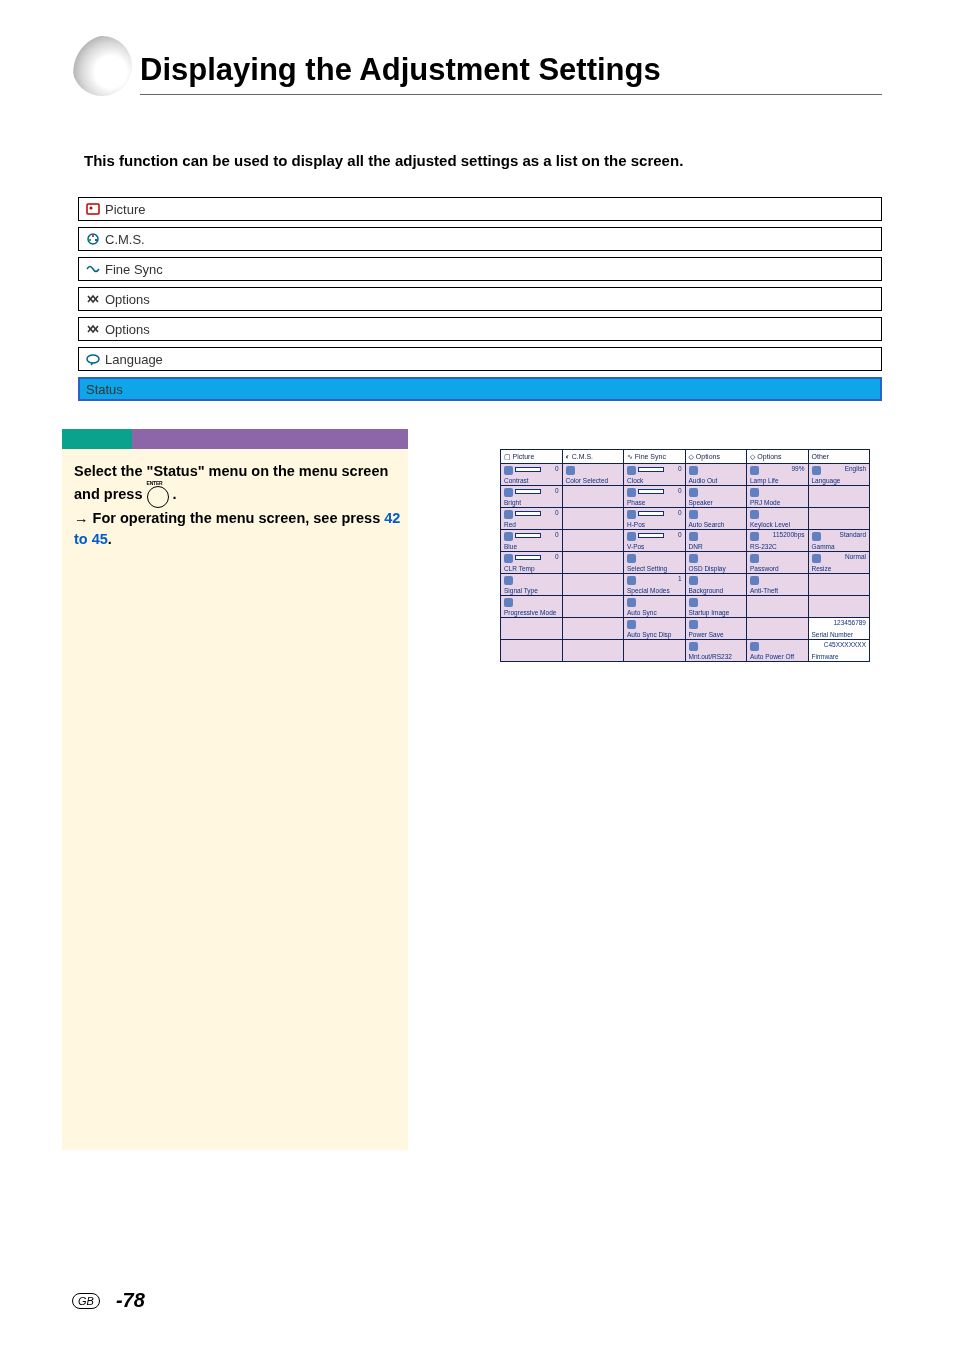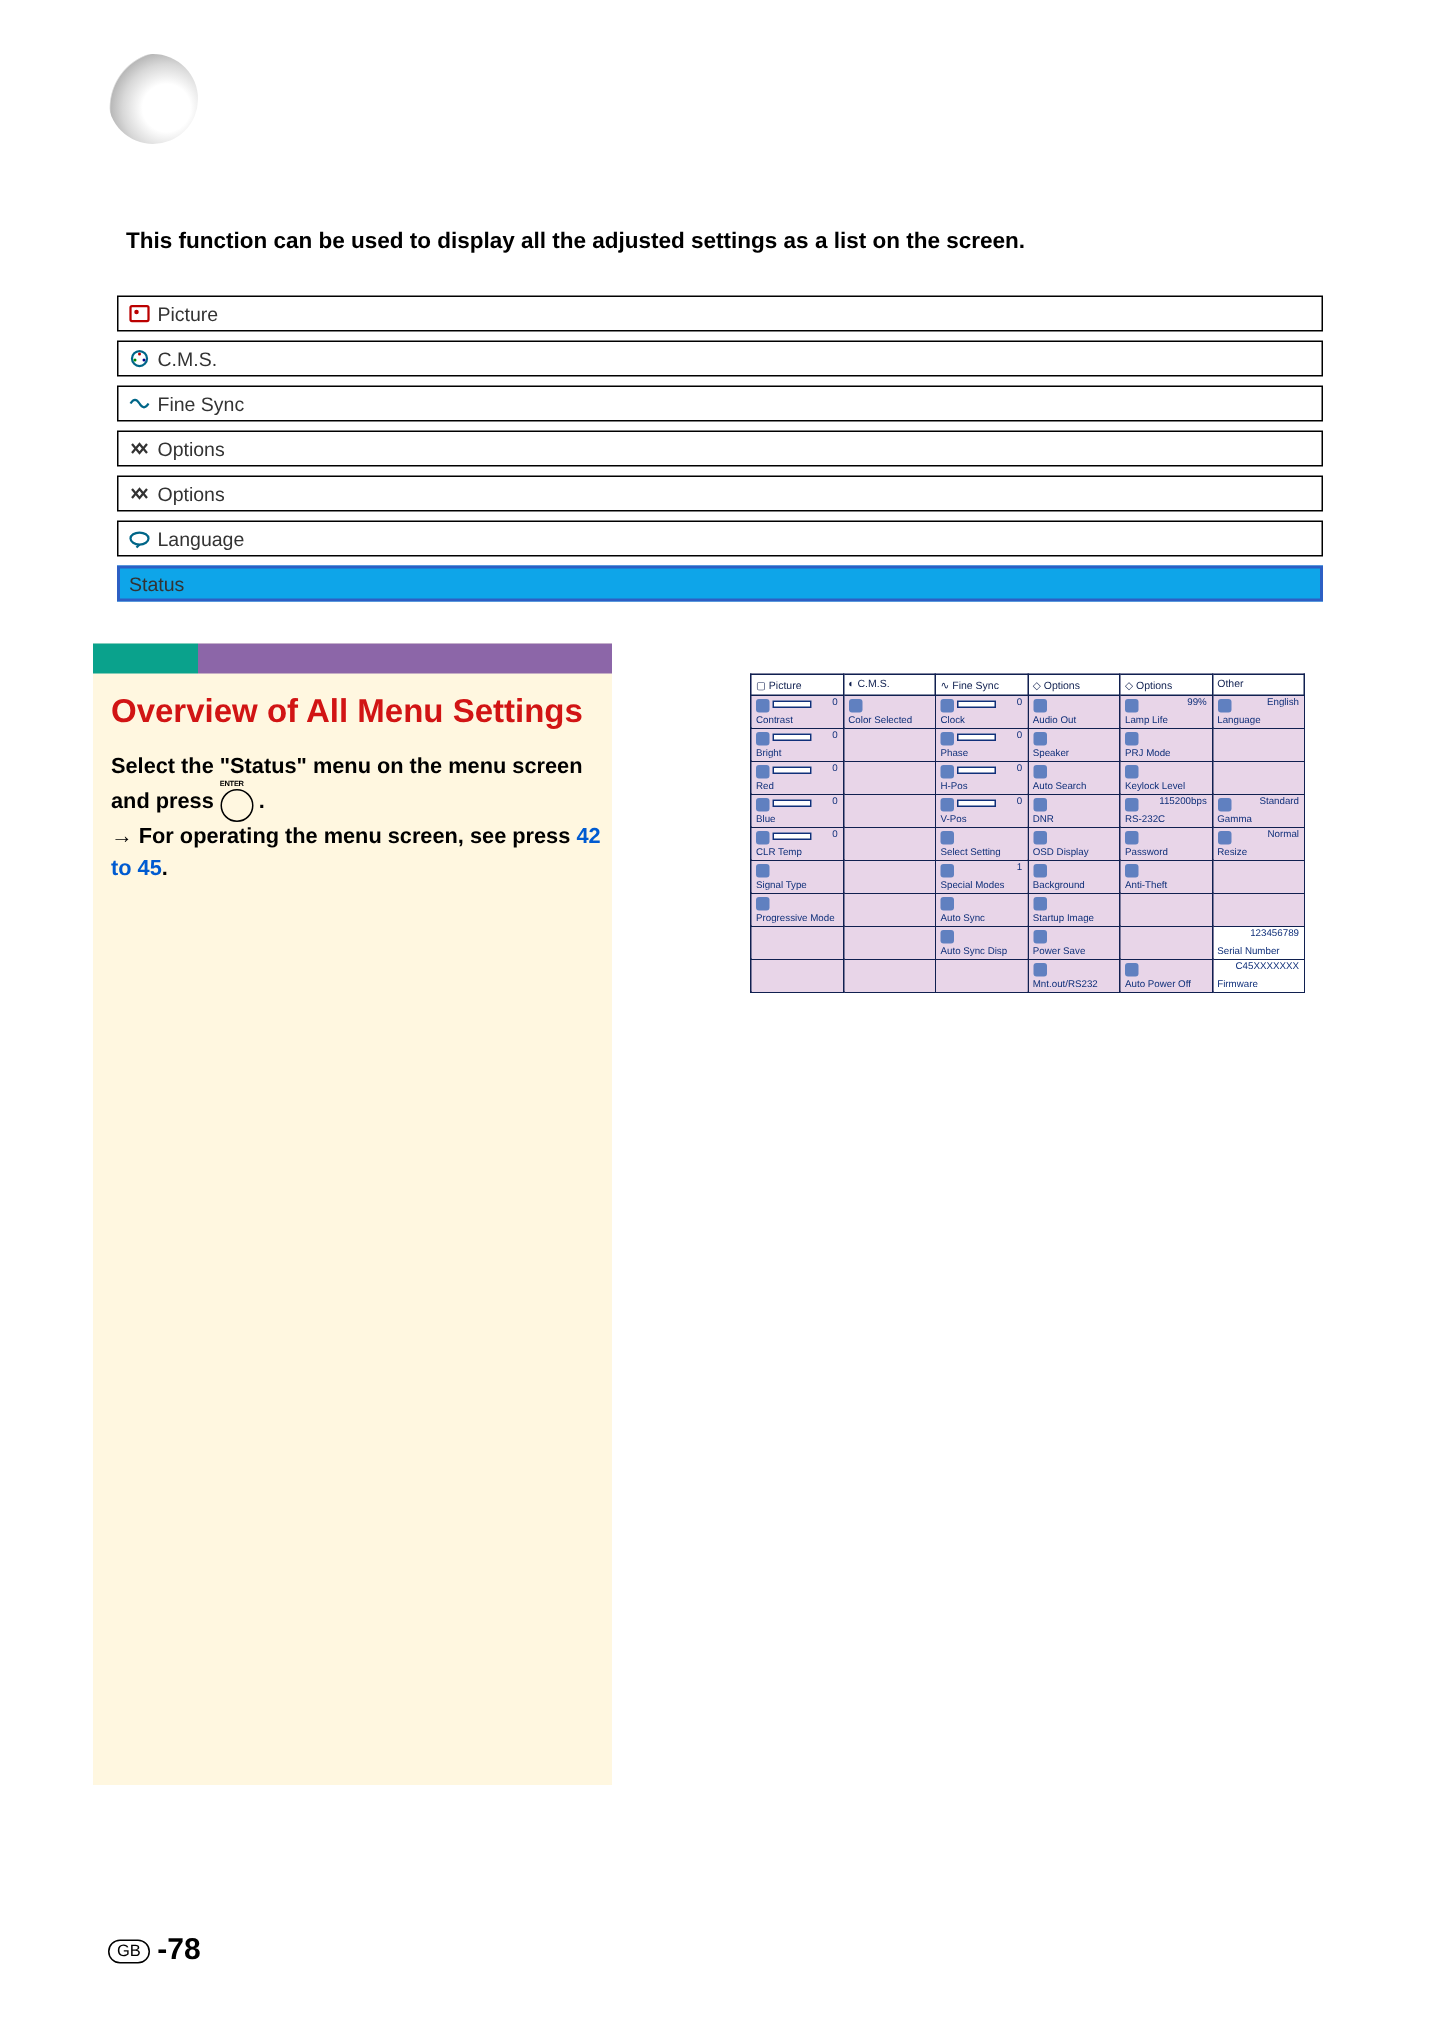--- a/index.html
+++ b/index.html
@@ -183,41 +183,43 @@
     height: 9px;
   }
   .status-table td.empty { background: #e8d5e8; }
   .status-table td.white-cell { background: #ffffff; }
   .footer {
     position: absolute;
     bottom: 34px;
     left: 72px;
     display: flex;
     align-items: center;
-    gap: 5px;
+    gap: 16px;
+    font-style: italic;
   }
   .footer .gb {
     border: 1px solid #000;
     border-radius: 11px;
     padding: 0 5px;
     font-size: 11px;
     height: 16px;
     display: flex;
     align-items: center;
   }
   .footer .pg {
     font-size: 20px;
     font-weight: bold;
   }
 </style>
 </head>
 <body>
 
 <div class="header-area">
   <div class="swirl"></div>
+  <h1 class="page-title">Displaying the Adjustment Settings</h1>
 </div>
 
 <p class="intro">This function can be used to display all the adjusted settings as a list on the screen.</p>
 
 <div class="tabs-row">
   <div class="tab">
     <svg viewBox="0 0 16 16">
         <rect x="2" y="3" width="12" height="10" rx="1" fill="none" stroke="#b00" stroke-width="1.5"></rect>
         <circle cx="6" cy="7" r="1.5" fill="#b00"></circle>
       </svg>
@@ -263,21 +265,20 @@
     <span>Status</span>
   </div>
 </div>
 
 <div class="cols">
   <div class="left-col">
     <div class="color-bar">
       <div class="cb-teal"></div>
       <div class="cb-purple"></div>
     </div>
-    <h2 class="section-title">Overview of All Menu Settings</h2>
     <p class="body-text">
       <span>Select the "Status" menu on the menu screen and press </span><span class="enter-btn"></span><span> .</span><br>
       <span>→ For operating the menu screen, see press </span><span class="link">42 to 45</span><span>.</span>
     </p>
   </div>
 
   <div class="right-col">
     <table class="status-table">
       <thead>
         <tr id="status-head-row">

